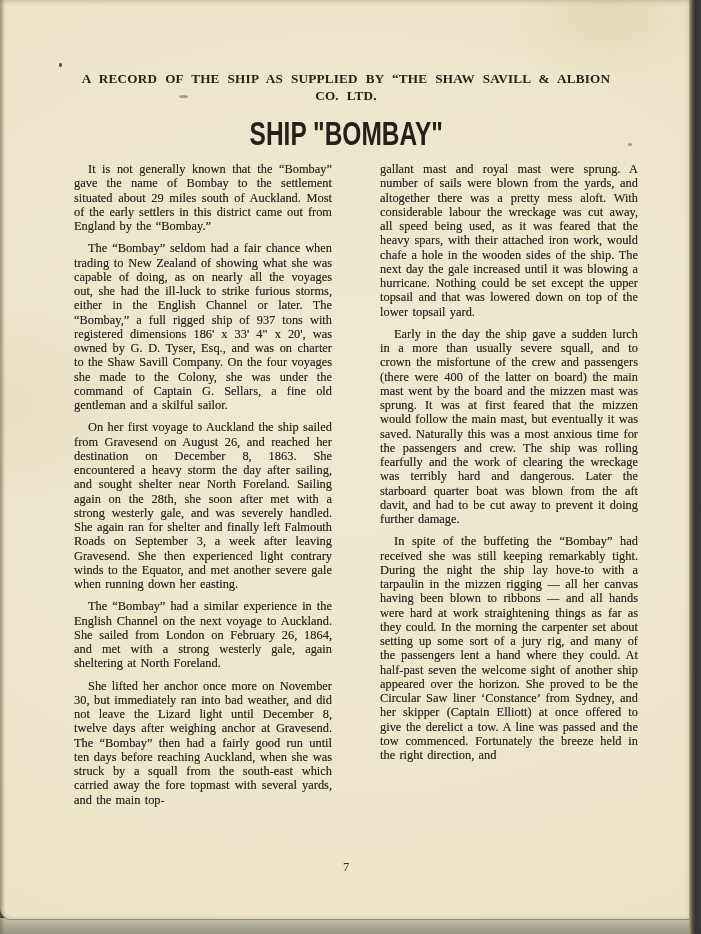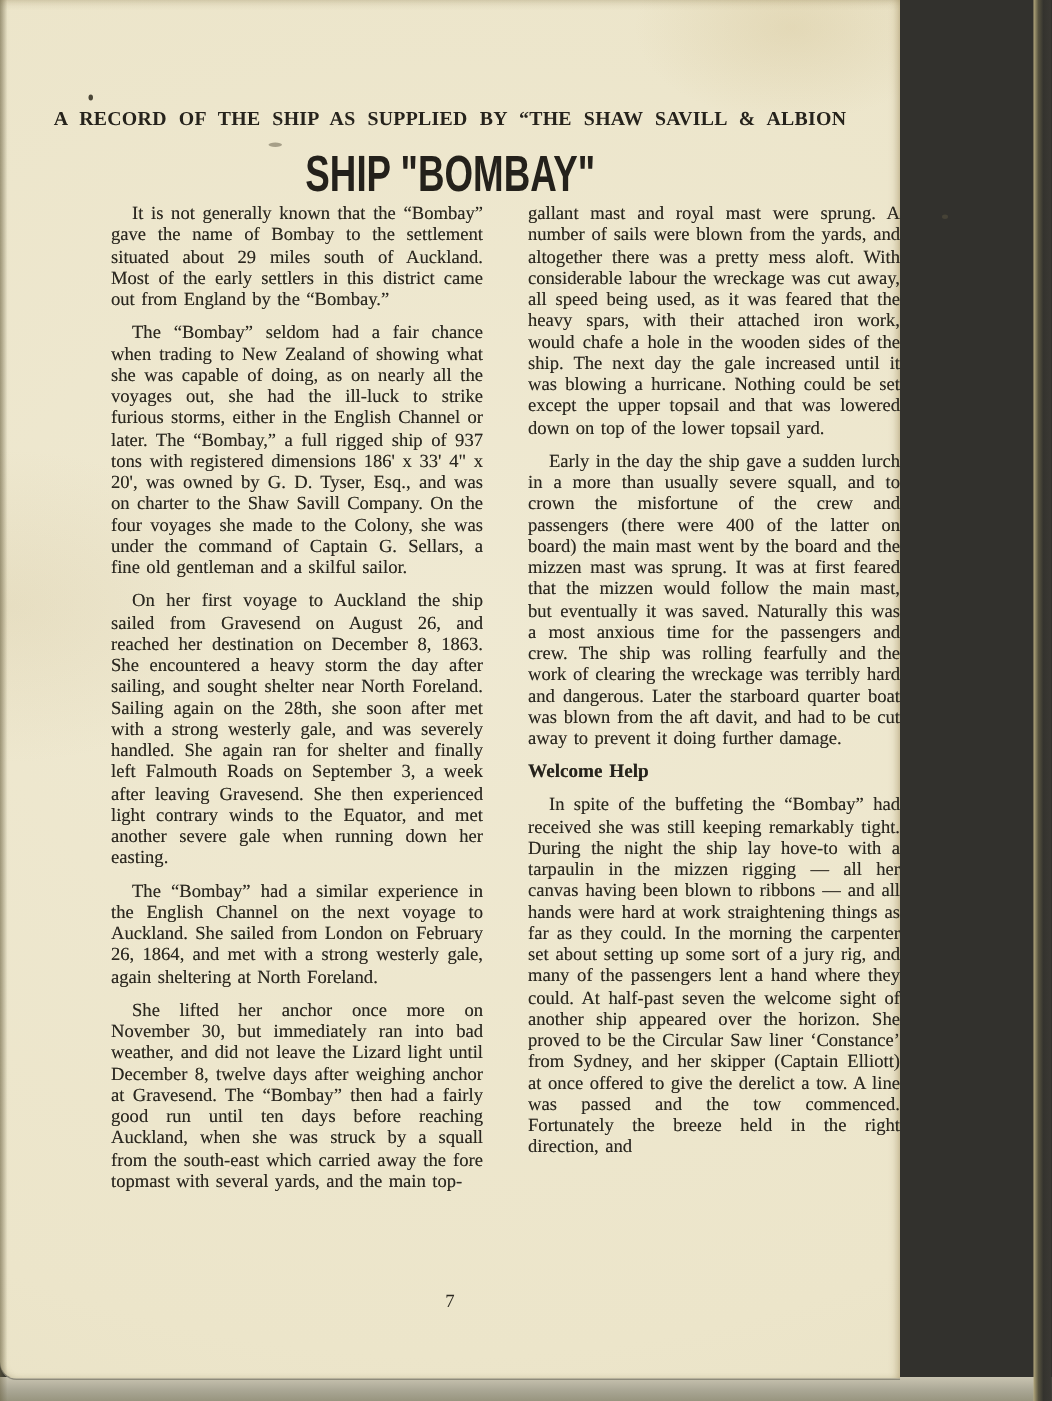--- a/index.html
+++ b/index.html
@@ -4,21 +4,21 @@
 <style>
   html,body{margin:0;padding:0;background:#32312d;}
   .scan{position:relative;width:701px;height:934px;overflow:hidden;
         font-family:"Liberation Serif", serif;background:#32312d;}
 
   
   .edge-bottom{position:absolute;left:0;bottom:0;width:100%;height:16px;z-index:1;
         background:linear-gradient(180deg,#c9c4b1 0%,#aaa795 55%,#98957f 100%);}
 
   
-  .page{position:absolute;left:0;top:0;width:600px;height:919px;z-index:2;
+  .page{position:absolute;left:0;top:0;width:692px;height:919px;z-index:2;
         background:
           radial-gradient(150px 90px at 88% 2%, rgba(193,170,112,.22), transparent 70%),
           radial-gradient(220px 150px at 1% 44%, rgba(190,170,120,.15), transparent 70%),
           linear-gradient(180deg, rgba(152,136,92,.16) 0px, rgba(152,136,92,0) 7px),
           radial-gradient(900px 700px at 50% 45%, #efe9d2 0%, #ece5ca 70%, #e7e0c3 100%);
         border-bottom-left-radius:11px;
         box-shadow:0 1px 0 #8d8a7a, inset -4px 0 6px -3px rgba(136,114,64,.55),
                    inset 3px 0 5px -2px rgba(120,108,70,.35);}
 
   
@@ -30,21 +30,21 @@
   .supplier{padding-top:70px;text-align:center;color:#26231c;
         font-weight:bold;font-size:13.2px;line-height:17px;
         word-spacing:4.5px;letter-spacing:.2px;}
   .title-wrap{text-align:center;margin-top:11px;height:37px;}
   .title{display:inline-block;transform:scaleX(.72);transform-origin:50% 50%;
         font-family:"Liberation Sans", sans-serif;font-weight:700;
         font-size:34px;line-height:36px;color:#24211b;letter-spacing:0;}
   .subtitle{margin-top:7px;text-align:center;color:#26231c;
         font-weight:bold;font-size:13.2px;line-height:16.5px;word-spacing:3px;}
 
-  .columns{display:flex;padding-left:74px;gap:30px;}
+  .columns{display:flex;margin-top:10px;padding-left:74px;gap:48px;}
   .col{width:258px;text-align:justify;color:#2b2820;
         font-size:12.4px;line-height:14.25px;word-spacing:1.2px;
         text-shadow:0 0 .4px rgba(43,40,32,.55);}
   .para{margin:0 0 8px;text-indent:14px;}
   .para.noindent{text-indent:0;}
   .subhead{font-size:12.8px;line-height:15px;font-weight:bold;margin:3px 0 7px;
         text-align:left;color:#26231c;}
 
   .pagenum{position:absolute;left:0;top:860px;width:100%;text-align:center;
         font-size:12.5px;color:#2b2820;z-index:5;}
@@ -56,39 +56,39 @@
 </style>
 </head>
 <body>
 
 <div class="scan">
   <div class="edge-bottom"></div>
 
   <div class="page">
     <div class="supplier">
       <div>A RECORD OF THE SHIP AS SUPPLIED BY “THE SHAW SAVILL &amp; ALBION</div>
+      <div>CO. LTD.</div>
     </div>
 
     <div class="title-wrap">
       <span class="title">SHIP "BOMBAY"</span>
     </div>
 
 
     <div class="columns">
       <div class="col">
         <p class="para">It is not generally known that the “Bombay” gave the name of Bombay to the settlement situated about 29 miles south of Auckland. Most of the early settlers in this district came out from England by the “Bombay.”</p>
         <p class="para">The “Bombay” seldom had a fair chance when trading to New Zealand of showing what she was capable of doing, as on nearly all the voyages out, she had the ill-luck to strike furious storms, either in the English Channel or later. The “Bombay,” a full rigged ship of 937 tons with registered dimensions 186' x 33' 4" x 20', was owned by G. D. Tyser, Esq., and was on charter to the Shaw Savill Company. On the four voyages she made to the Colony, she was under the command of Captain G. Sellars, a fine old gentleman and a skilful sailor.</p>
         <p class="para">On her first voyage to Auckland the ship sailed from Gravesend on August 26, and reached her destination on December 8, 1863. She encountered a heavy storm the day after sailing, and sought shelter near North Foreland. Sailing again on the 28th, she soon after met with a strong westerly gale, and was severely handled. She again ran for shelter and finally left Falmouth Roads on September 3, a week after leaving Gravesend. She then experienced light contrary winds to the Equator, and met another severe gale when running down her easting.</p>
         <p class="para">The “Bombay” had a similar experience in the English Channel on the next voyage to Auckland. She sailed from London on February 26, 1864, and met with a strong westerly gale, again sheltering at North Foreland.</p>
         <p class="para">She lifted her anchor once more on November 30, but immediately ran into bad weather, and did not leave the Lizard light until December 8, twelve days after weighing anchor at Gravesend. The “Bombay” then had a fairly good run until ten days before reaching Auckland, when she was struck by a squall from the south-east which carried away the fore topmast with several yards, and the main top-</p>
       </div>
       <div class="col">
         <p class="para noindent">gallant mast and royal mast were sprung. A number of sails were blown from the yards, and altogether there was a pretty mess aloft. With considerable labour the wreckage was cut away, all speed being used, as it was feared that the heavy spars, with their attached iron work, would chafe a hole in the wooden sides of the ship. The next day the gale increased until it was blowing a hurricane. Nothing could be set except the upper topsail and that was lowered down on top of the lower topsail yard.</p>
         <p class="para">Early in the day the ship gave a sudden lurch in a more than usually severe squall, and to crown the misfortune of the crew and passengers (there were 400 of the latter on board) the main mast went by the board and the mizzen mast was sprung. It was at first feared that the mizzen would follow the main mast, but eventually it was saved. Naturally this was a most anxious time for the passengers and crew. The ship was rolling fearfully and the work of clearing the wreckage was terribly hard and dangerous. Later the starboard quarter boat was blown from the aft davit, and had to be cut away to prevent it doing further damage.</p>
-        <h3 class="subhead">Welcome Help</h3>
         <p class="para">In spite of the buffeting the “Bombay” had received she was still keeping remarkably tight. During the night the ship lay hove-to with a tarpaulin in the mizzen rigging — all her canvas having been blown to ribbons — and all hands were hard at work straightening things as far as they could. In the morning the carpenter set about setting up some sort of a jury rig, and many of the passengers lent a hand where they could. At half-past seven the welcome sight of another ship appeared over the horizon. She proved to be the Circular Saw liner ‘Constance’ from Sydney, and her skipper (Captain Elliott) at once offered to give the derelict a tow. A line was passed and the tow commenced. Fortunately the breeze held in the right direction, and</p>
       </div>
     </div>
 
     <div class="pagenum">7</div>
 
     <span class="speck s1"></span>
     <span class="speck s2"></span>
     <span class="speck s3"></span>
   </div>

